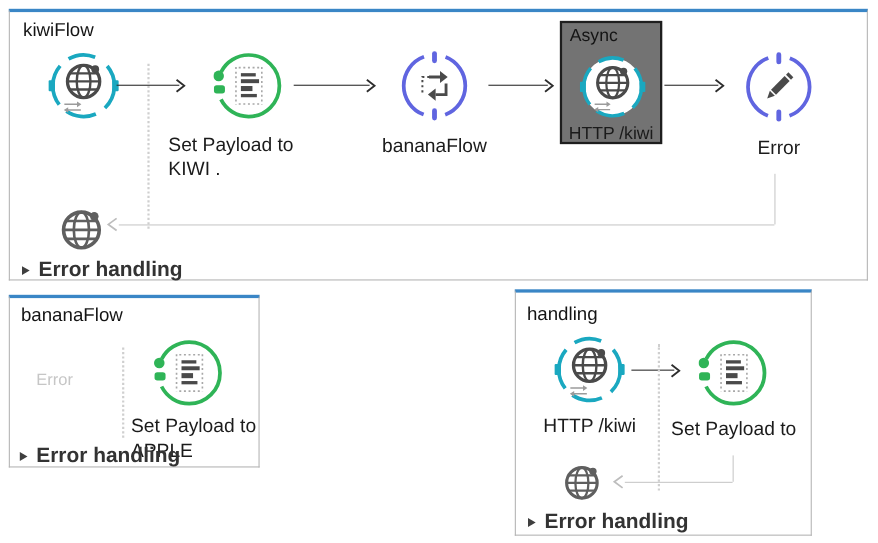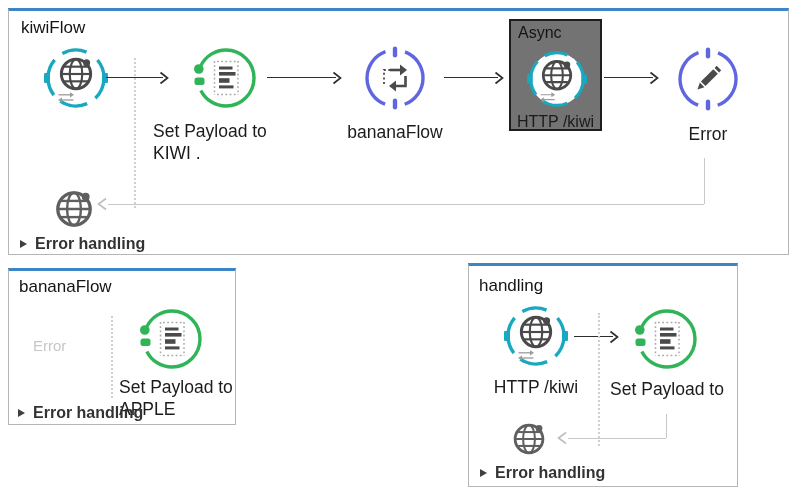--- a/index.html
+++ b/index.html
@@ -30,21 +30,21 @@
   .harrow svg{position:absolute;right:0;top:0;}
 
   
   .rline-v{position:absolute;width:0;border-left:1.5px solid #c9c9c9;}
   .rline-h{position:absolute;height:0;border-top:1.5px solid #c9c9c9;}
   .rchev{position:absolute;width:12px;height:14px;}
 
   
   .eh-row{position:absolute;display:flex;align-items:center;gap:8px;}
   .eh-tri{width:0;height:0;border-left:7px solid #3f3f3f;border-top:4.5px solid transparent;border-bottom:4.5px solid transparent;}
-  .eh-label{font-size:16px;font-weight:bold;color:#333;white-space:nowrap;}
+  .eh-label{font-size:19px;font-weight:bold;color:#333;white-space:nowrap;}
 
   
   #async-box{position:absolute;left:500px;top:8px;width:93px;height:112px;border:2px solid #1e1e1e;background:#737373;box-sizing:border-box;}
   #async-box .async-title{position:absolute;left:7px;top:3px;font-size:16px;color:#141414;}
   #n-http-async{position:absolute;left:16px;top:28px;width:60px;height:60px;}
   #l-http-async{position:absolute;left:0;right:0;top:92px;text-align:center;font-size:16px;color:#1b1b1b;white-space:nowrap;}
 
   
   #n-http-main{left:35px;top:35px;}
   #l-http-main{left:27px;top:110px;width:80px;text-align:center;}

